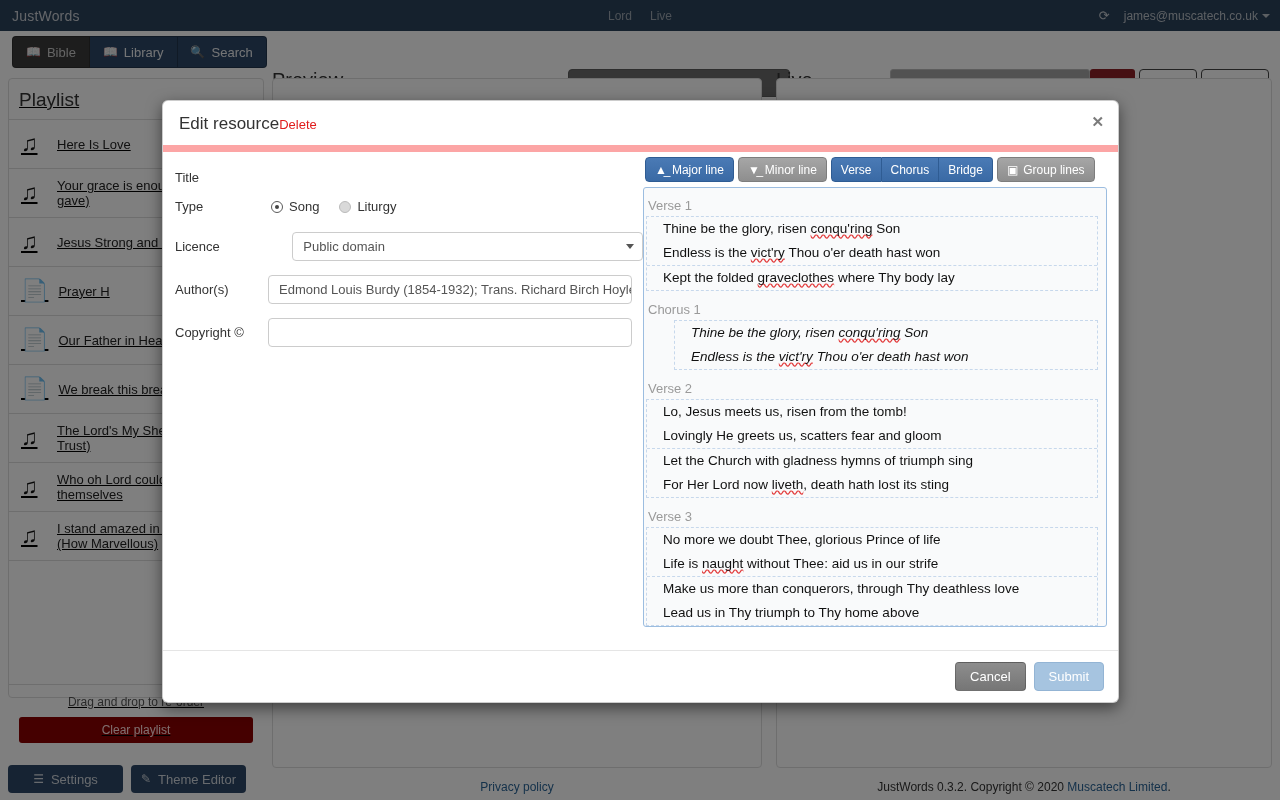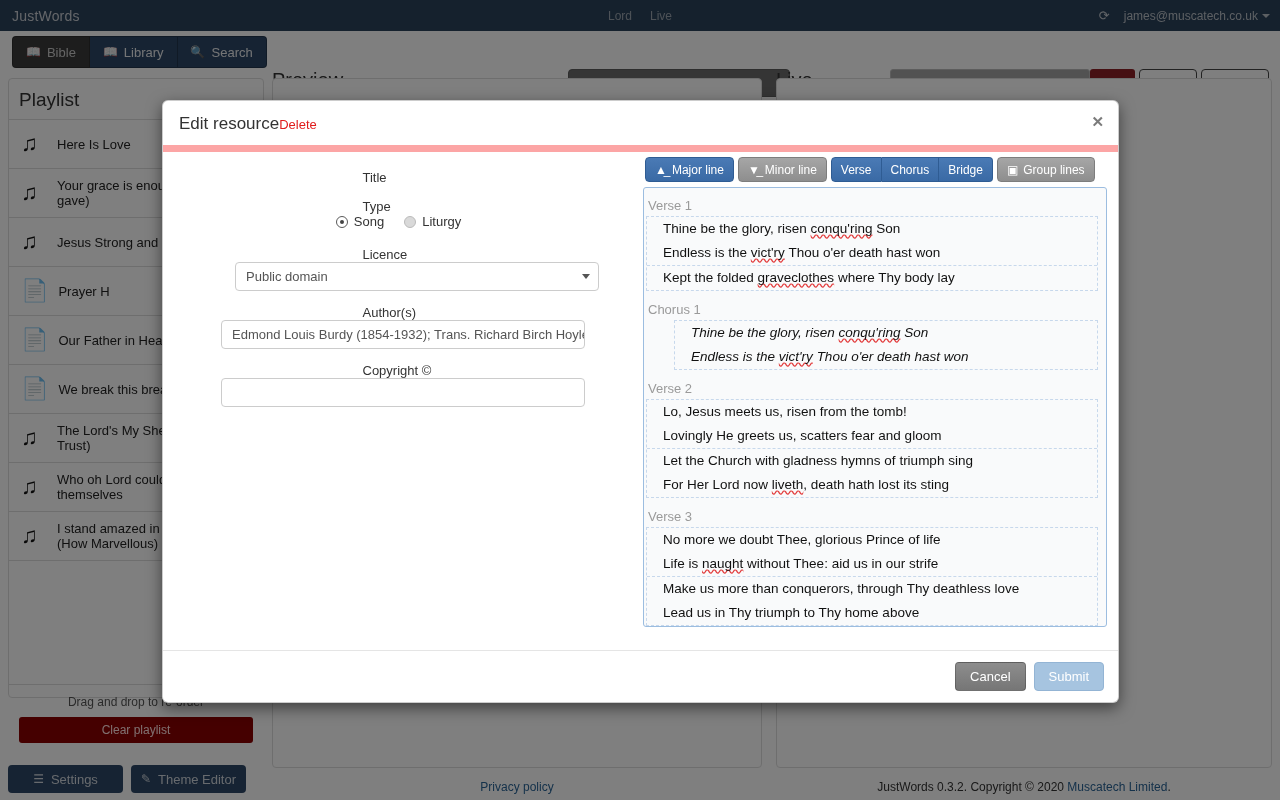--- a/index.html
+++ b/index.html
@@ -94,21 +94,21 @@
     position: absolute; top: 38px; height: 28px; border:1px solid #444;
     border-radius: 4px; background: #fff; color: #333; font-size: 13px;
     display: flex; align-items:center; justify-content:center;
   }
   .clear-btn { left: 1139px; width: 58px; }
   .black-btn { left: 1201px; width: 68px; }
 
   
   .sidebar {
     position: absolute; left: 8px; top: 78px; width: 256px; height: 620px;
-    background: #fff; border: 1px solid #ddd; border-radius: 4px;
+    background: #fff; border: 1px solid #ddd; border-radius: 4px; text-decoration: underline;
   }
   .playlist-title { font-size: 19px; color: #333; padding: 10px 0 8px 10px; }
   .pl-list { border-top: 1px solid #ddd; }
   .pl-item {
     display: flex; align-items: center; gap: 10px;
     padding: 9px 8px 9px 12px; border-bottom: 1px solid #ddd;
     font-size: 13px; color: #222; min-height: 49px;
   }
   .pl-ico { flex: 0 0 26px; font-size: 22px; line-height: 1; color: #111; }
   .pl-empty { height: 124px; border-bottom: 1px solid #ddd; }
@@ -161,21 +161,21 @@
   .modal-title { font-size: 17px; color: #333; display: inline; }
   .delete-link { color: #e01b1b; font-size: 13px; }
   .modal-close {
     position: absolute; right: 14px; top: 13px;
     color: #7b7b7b; font-size: 15px; font-weight: bold; line-height: 1;
   }
   .modal-body { position: relative; height: 500px; }
 
   
   .form-area { position: absolute; left: 0; top: 0; width: 480px; }
-  .frow { display: flex; align-items: center; margin-bottom: 14px; flex-direction: column; }
+  .frow { display: flex; align-items: center; margin-bottom: 14px; }
   .frow .flabel {
     width: 105px; padding-left: 12px; font-size: 13px; color: #333;
   }
   .finput {
     height: 29px; border: 1px solid #ccc; border-radius: 4px;
     background: #fff; font-size: 13px; color: #555;
     display: flex; align-items: center; padding-left: 10px;
     overflow: hidden; white-space: nowrap;
   }
   #f-title .finput { width: 343px; margin-left: 21px; }

